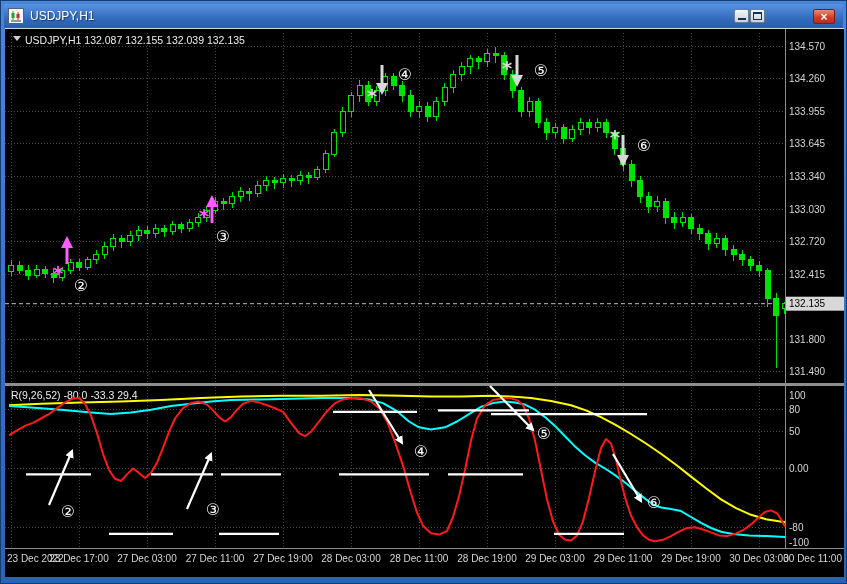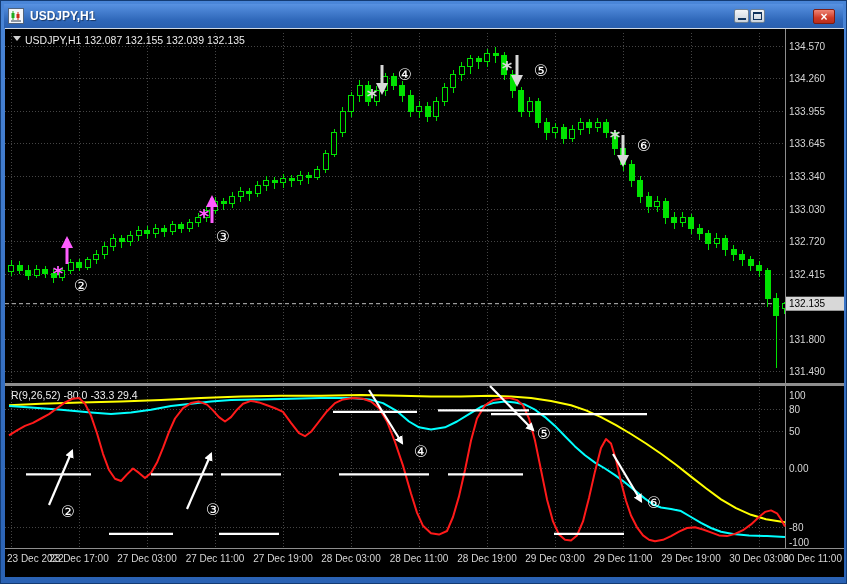--- a/index.html
+++ b/index.html
@@ -10,21 +10,21 @@
     border:1px solid #143c74;
     font-family:"Liberation Sans","DejaVu Sans",sans-serif;
     overflow:hidden;
   }
   .titlebar{
     position:absolute;left:3px;top:3px;right:3px;height:24px;
     background:linear-gradient(#5892e2,#2e66b8 70%,#2a5fae);
     display:flex;align-items:center;
   }
   .app-icon{width:16px;height:16px;margin-left:4px;display:inline-block;}
-  .title{color:#ffffff;font-weight:bold;font-size:12px;margin-left:6px;
+  .title{color:#ffffff;font-weight:normal;font-size:12px;margin-left:6px;
     text-shadow:1px 1px 1px rgba(0,0,0,.45);}
   .wbtn{
     position:absolute;top:5px;width:15px;height:14px;padding:0;
     background:linear-gradient(#f4f6f8,#c9d2dc);
     border:1px solid #6b7f95;border-radius:2px;cursor:pointer;
     display:flex;align-items:flex-end;justify-content:center;
   }
   .wbtn.minb{right:94px;}
   .wbtn.resb{right:78px;align-items:center;}
   .wbtn.clsb{

